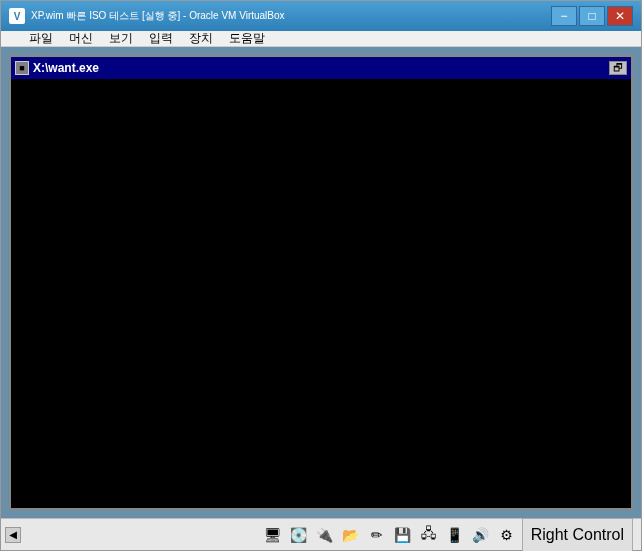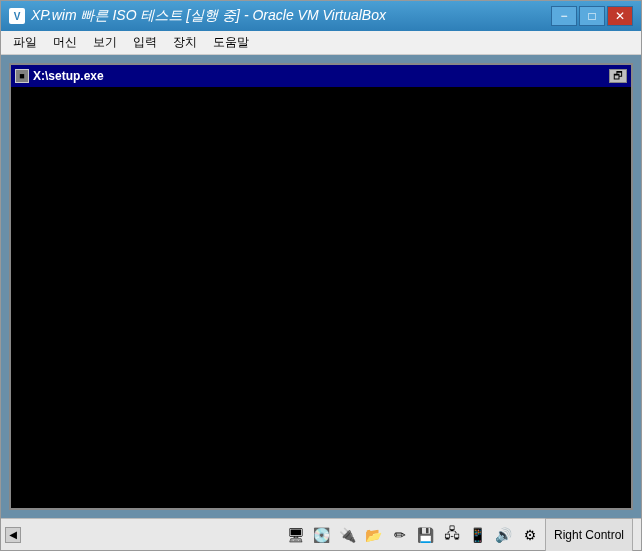--- a/index.html
+++ b/index.html
@@ -43,23 +43,22 @@
       border-radius: 2px;
       display: flex;
       align-items: center;
       justify-content: center;
       font-size: 10px;
       color: #2e7fb8;
       font-weight: bold;
     }
     .title-text {
       color: white;
-      font-size: 14px;
+      font-size: 10px;
       font-weight: normal;
-      font-style: italic;
     }
     .title-buttons {
       display: flex;
       gap: 2px;
     }
     .title-btn {
       width: 26px;
       height: 20px;
       background: #5aaade;
       border: 1px solid #2a6a9e;
@@ -67,25 +66,25 @@
       font-size: 12px;
       cursor: pointer;
       display: flex;
       align-items: center;
       justify-content: center;
     }
     .title-btn.close { background: #c0392b; }
 
     
     .menu-bar {
-      height: 24px;
+      height: 16px;
       background: #f0f0f0;
       display: flex;
       align-items: center;
-      padding: 0 4px;
+      padding: 0 20px;
       border-bottom: 1px solid #ccc;
       flex-shrink: 0;
     }
     .menu-item {
       padding: 2px 8px;
       font-size: 12px;
       color: #000;
       cursor: pointer;
     }
 
@@ -219,21 +218,21 @@
       display: flex;
       align-items: center;
       justify-content: center;
       font-size: 14px;
     }
     .right-control-btn {
       height: 34px;
       padding: 0 8px;
       background: #e0e0e0;
       border: 1px solid #aaa;
-      font-size: 12px;
+      font-size: 16px;
       display: flex;
       align-items: center;
       cursor: pointer;
     }
   </style>
 </head>
 <body>
 
 <div class="vbox-window">
 
@@ -258,21 +257,21 @@
     <span class="menu-item">도움말</span>
   </div>
 
   <div class="vm-content">
 
     <div class="inner-window">
 
       <div class="inner-title-bar">
         <div class="inner-title-left">
           <div class="inner-title-icon">■</div>
-          <span class="inner-title-text">X:\setup.exe</span>
+          <span class="inner-title-text">X:\want.exe</span>
         </div>
         <div class="inner-title-btn">🗗</div>
       </div>
 
       <div class="terminal-body">
         <div class="terminal-line">&nbsp;</div>
       </div>
 
     </div>
 

